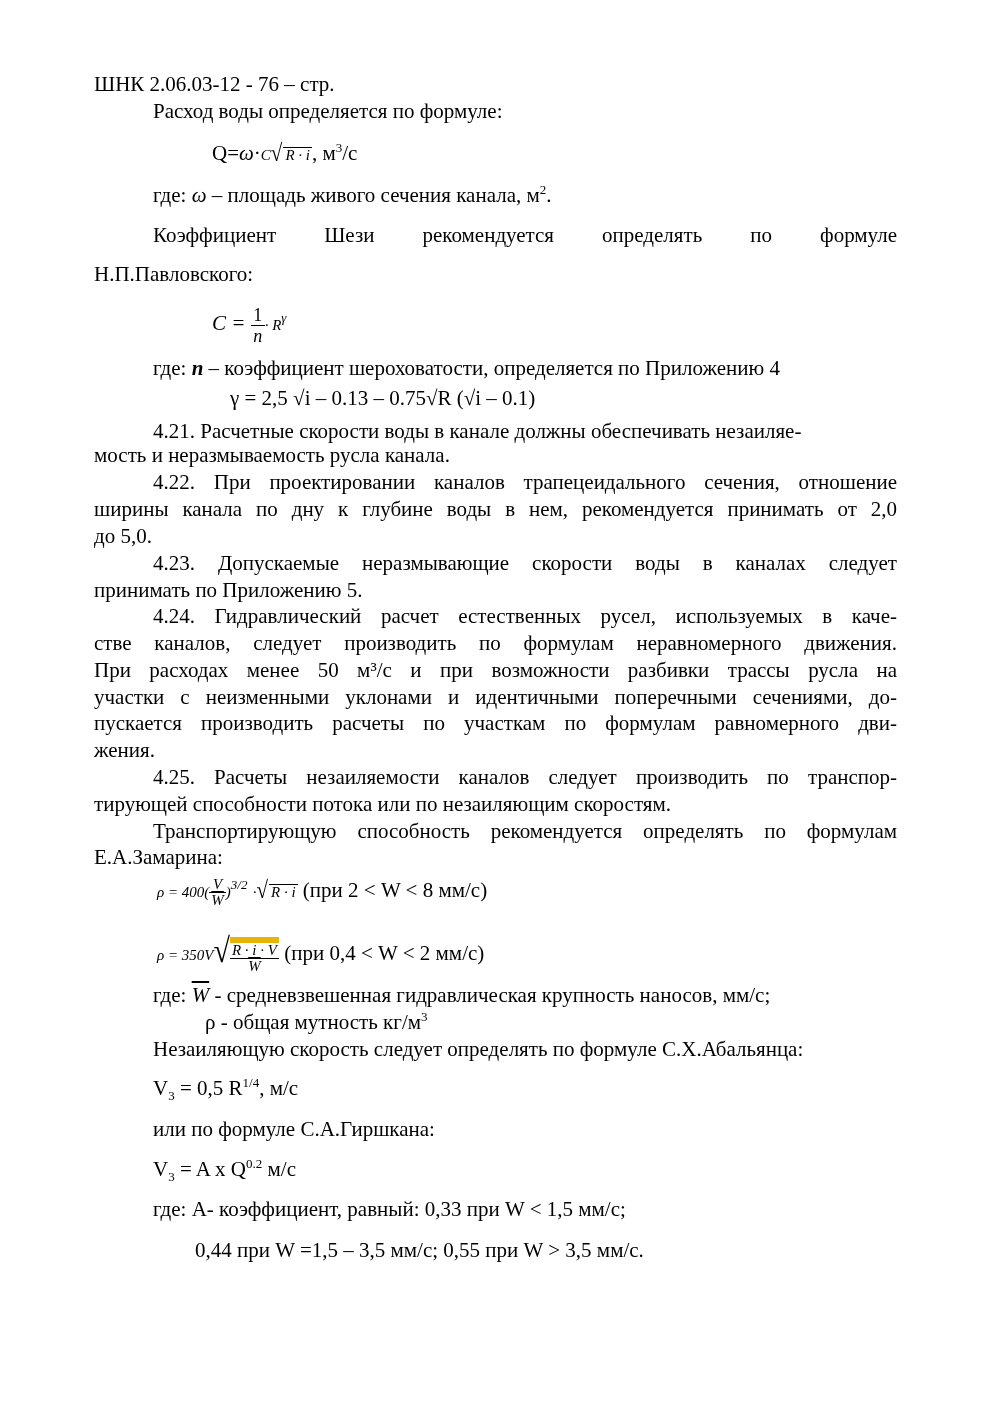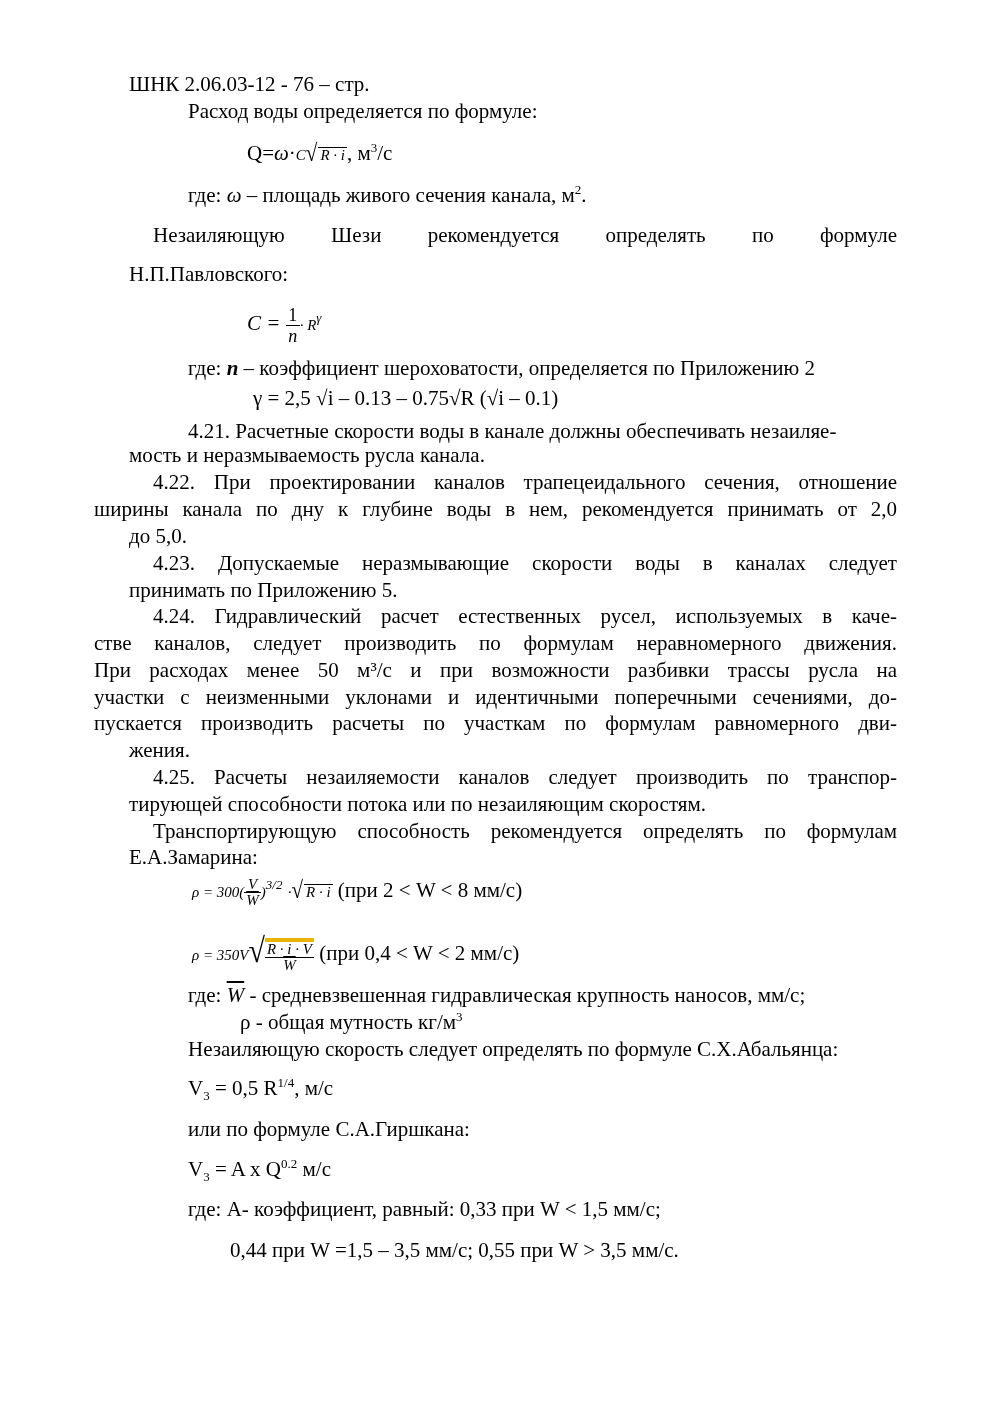--- a/index.html
+++ b/index.html
@@ -1,18 +1,18 @@
 <!DOCTYPE html>
 <html><head>
 <meta charset="utf-8">
 <style>
   html, body { margin: 0; padding: 0; background: #ffffff; }
   body { width: 992px; height: 1403px; position: relative; overflow: hidden;
          font-family: "Liberation Serif", "DejaVu Serif", serif; color: #000; font-size: 21px; }
-  .ln { position: absolute; white-space: nowrap; line-height: 1; margin-left: 35px; }
+  .ln { position: absolute; white-space: nowrap; line-height: 1; }
   .just { position: absolute; left: 94px; width: 803px; text-align: justify; text-align-last: justify; white-space: nowrap; line-height: 1; }
   .m { font-style: italic; font-family: "Liberation Serif", serif; }
   .ms { font-size: 15px; font-style: italic; }
   sup, sub { font-size: 13px; line-height: 0; }
   .sqrt { display: inline-block; border-top: 1px solid #000; padding: 0 2px; margin-left: 1px; line-height: 1.05; }
   .rad { display:inline-block; transform: scaleY(1.15); }
   .ovl { text-decoration: overline; font-style: italic; }
   .frac { display: inline-block; vertical-align: middle; text-align: center; font-size: 15px; }
   .frac .num { display: block; border-bottom: 1px solid #000; padding: 0 2px; }
   .frac .den { display: block; padding: 0 2px; }
@@ -27,40 +27,40 @@
   <span>Q=</span><span class="m">ω</span><span>·</span><span class="ms">C</span><span class="rad">√</span><span class="sqrt ms">R · i</span><span>, м</span><sup>3</sup><span>/с</span>
 </div>
 
 <div class="ln" style="left:153px;top:185px">
   <span>где:</span>
   <span class="m">ω</span>
   <span>– площадь живого сечения канала, м</span><sup>2</sup><span>.</span>
 </div>
 
 <div style="position:absolute;left:153px;top:225px;width:744px;display:flex;justify-content:space-between;line-height:1">
-  <span>Незаиляющую</span>
+  <span>Коэффициент</span>
   <span>Шези</span>
   <span>рекомендуется</span>
   <span>определять</span>
   <span>по</span>
   <span>формуле</span>
 </div>
 <div class="ln" style="left:94px;top:264px">Н.П.Павловского:</div>
 
 <div class="ln" style="left:212px;top:306px">
   <span class="m">C =</span>
   <span class="frac" style="font-size:18px"><span class="num" style="border:none">1</span><span style="display:block;border-top:1px solid #000;width:14px;margin:1px auto"></span><span class="den m">n</span></span><span class="ms">· R</span><sup class="m">γ</sup>
 </div>
 
 <div class="ln" style="left:153px;top:358px">
   <span>где:</span>
   <b><i>n</i></b>
-  <span>– коэффициент шероховатости, определяется по Приложению 2</span>
+  <span>– коэффициент шероховатости, определяется по Приложению 4</span>
 </div>
-<div class="ln" style="left:218px;top:388px">γ = 2,5 √i – 0.13 – 0.75√R (√i – 0.1)</div>
+<div class="ln" style="left:230px;top:388px">γ = 2,5 √i – 0.13 – 0.75√R (√i – 0.1)</div>
 
 <div class="ln" style="left:153px;top:421px">4.21. Расчетные скорости воды в канале должны обеспечивать незаиляе-</div>
 <div class="ln" style="left:94px;top:445px">мость и неразмываемость русла канала.</div>
 
 <div class="just" style="left:153px;width:744px;top:472px">4.22. При проектировании каналов трапецеидального сечения, отношение</div>
 <div class="just" style="top:499px">ширины канала по дну к глубине воды в нем, рекомендуется принимать от 2,0</div>
 <div class="ln" style="left:94px;top:526px">до 5,0.</div>
 
 <div class="just" style="left:153px;width:744px;top:553px">4.23. Допускаемые неразмывающие скорости воды в каналах следует</div>
 <div class="ln" style="left:94px;top:580px">принимать по Приложению 5.</div>
@@ -72,27 +72,27 @@
 <div class="just" style="top:713px">пускается производить расчеты по участкам по формулам равномерного дви-</div>
 <div class="ln" style="left:94px;top:740px">жения.</div>
 
 <div class="just" style="left:153px;width:744px;top:767px">4.25. Расчеты незаиляемости каналов следует производить по транспор-</div>
 <div class="ln" style="left:94px;top:794px">тирующей способности потока или по незаиляющим скоростям.</div>
 
 <div class="just" style="left:153px;width:744px;top:821px">Транспортирующую способность рекомендуется определять по формулам</div>
 <div class="ln" style="left:94px;top:847px">Е.А.Замарина:</div>
 
 <div class="ln" style="left:157px;top:877px">
-  <span class="ms">ρ = 300(</span><span class="frac"><span class="num m">V</span><span class="den ovl">W</span></span><span class="ms">)</span><sup class="m">3/2</sup>
+  <span class="ms">ρ = 400(</span><span class="frac"><span class="num m">V</span><span class="den ovl">W</span></span><span class="ms">)</span><sup class="m">3/2</sup>
   <span class="ms">·</span><span class="rad">√</span><span class="sqrt ms">R · i</span>
   <span>(при 2 &lt; W &lt; 8 мм/с)</span>
 </div>
 
 <div class="ln" style="left:157px;top:935px">
-  <span class="ms">ρ = 350V</span><span class="rad" style="font-size:30px">√</span><span class="frac" style="border-top:4px solid #eab308"><span class="num m">R · i · V</span><span class="den ovl">W</span></span>
+  <span class="ms">ρ = 350V</span><span class="rad" style="font-size:30px">√</span><span class="frac" style="border-top:6px solid #eab308"><span class="num m">R · i · V</span><span class="den ovl">W</span></span>
   <span>(при 0,4 &lt; W &lt; 2 мм/с)</span>
 </div>
 
 <div class="ln" style="left:153px;top:985px">
   <span>где:</span>
   <span class="ovl">W</span>
   <span>- средневзвешенная гидравлическая крупность наносов, мм/с;</span>
 </div>
 <div class="ln" style="left:205px;top:1012px">
   <span>ρ - общая мутность кг/м</span><sup>3</sup>

